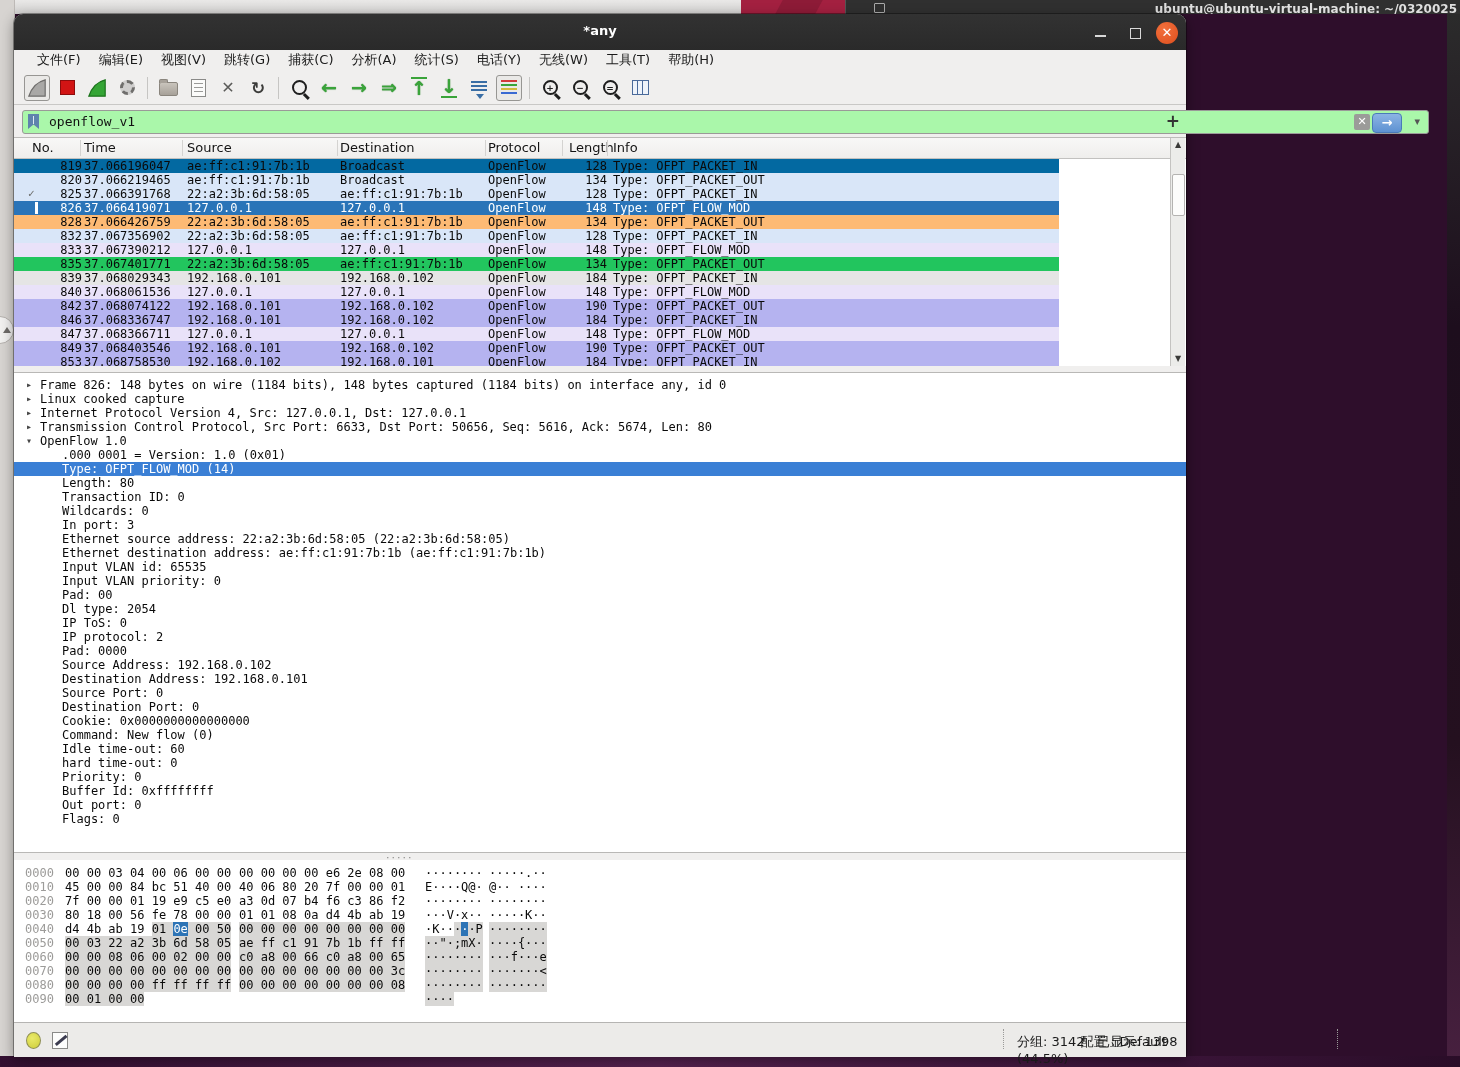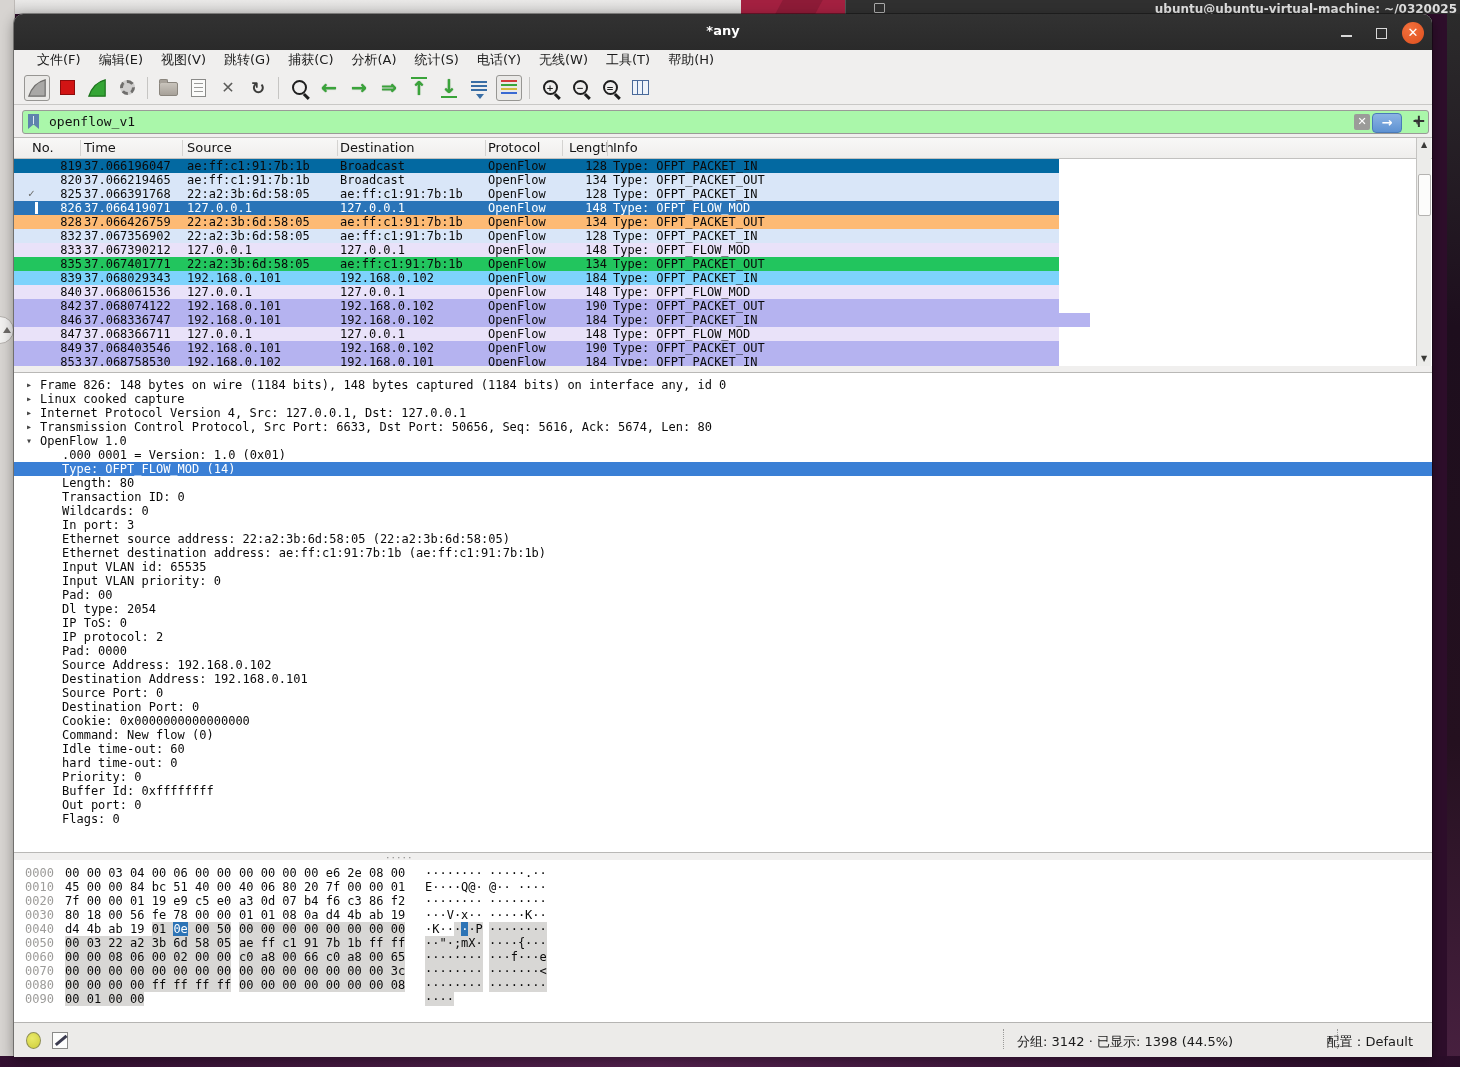--- a/index.html
+++ b/index.html
@@ -11,21 +11,21 @@
   .eject-tri{position:absolute;left:3px;top:327px;width:0;height:0;border-left:4px solid transparent;border-right:4px solid transparent;border-bottom:6px solid #6f6c69;}
   .strip-top-grey{position:absolute;left:0;top:0;width:741px;height:14px;background:linear-gradient(#e9e8e7,#d2d1d0);}
   .strip-top-red{position:absolute;left:741px;top:0;width:104px;height:14px;background:#a32040;overflow:hidden;}
   .strip-top-red:after{content:"";position:absolute;left:38px;top:-6px;width:40px;height:26px;background:#8d1b37;transform:skewX(-28deg);}
   .strip-top-dark{position:absolute;left:845px;top:0;width:615px;height:14px;background:#303030;border-left:1px solid #555;}
   .win-restore-icon{position:absolute;left:28px;top:3px;width:9px;height:8px;border:1px solid #aaa;border-radius:1px;}
   .bg-term-title{position:absolute;right:4px;top:2px;color:#dfdfdf;font-size:12px;font-weight:bold;white-space:nowrap;overflow:hidden;height:12px;}
   .band-bottom{position:absolute;left:0;top:1056px;width:1460px;height:11px;background:linear-gradient(90deg,#331031,#55224f 45%,#3a1438 80%,#2a0d28);}
   .sliver-right{position:absolute;left:1447px;top:14px;width:13px;height:1042px;background:linear-gradient(#2b2b2b,#1d0e1d 30%,#24101f 70%,#47203f);}
   
-  .win{position:absolute;left:14px;top:14px;width:1418px;height:1042px;background:#f0efee;
+  .win{position:absolute;left:14px;top:14px;width:1172px;height:1042px;background:#f0efee;
        border-radius:9px 9px 0 0;box-shadow:0 0 0 1px rgba(0,0,0,.35),0 4px 14px rgba(0,0,0,.4);}
   .titlebar{position:absolute;left:0;top:0;width:100%;height:36px;background:linear-gradient(#323232,#2a2a2a);border-radius:9px 9px 0 0;}
   .title{position:absolute;left:0;right:0;top:9px;text-align:center;color:#fff;font-size:13px;font-weight:600;}
   .tbtn{position:absolute;top:8px;width:22px;height:22px;}
   .btn-min{right:74px;}
   .btn-min i{position:absolute;left:5px;top:13px;width:11px;height:2px;background:#d8d8d8;}
   .btn-max{right:40px;}
   .btn-max i{position:absolute;left:6px;top:6px;width:9px;height:9px;border:1.5px solid #d8d8d8;}
   .btn-close{right:8px;border-radius:50%;background:radial-gradient(circle at 35% 30%,#f3703c,#dd4f1e);color:#fff;font-size:13px;line-height:22px;text-align:center;font-weight:bold;}
   
@@ -346,21 +346,21 @@
         </div>
         <div class="prow" style="top: 98px; background: #22c55e;">
           <span class="c-no">835</span>
           <span class="c-time">37.067401771</span>
           <span class="c-src">22:a2:3b:6d:58:05</span>
           <span class="c-dst">ae:ff:c1:91:7b:1b</span>
           <span class="c-proto">OpenFlow</span>
           <span class="c-len">134</span>
           <span class="c-info">Type: OFPT_PACKET_OUT</span>
         </div>
-        <div class="prow" style="top: 112px; background: #7dd3fc;">
+        <div class="prow" style="top: 112px; background: #e5e5e5;">
           <span class="c-no">839</span>
           <span class="c-time">37.068029343</span>
           <span class="c-src">192.168.0.101</span>
           <span class="c-dst">192.168.0.102</span>
           <span class="c-proto">OpenFlow</span>
           <span class="c-len">184</span>
           <span class="c-info">Type: OFPT_PACKET_IN</span>
         </div>
         <div class="prow" style="top: 126px; background: rgb(233, 226, 249);">
           <span class="c-no">840</span>
@@ -373,21 +373,21 @@
         </div>
         <div class="prow" style="top: 140px; background: rgb(181, 179, 240);">
           <span class="c-no">842</span>
           <span class="c-time">37.068074122</span>
           <span class="c-src">192.168.0.101</span>
           <span class="c-dst">192.168.0.102</span>
           <span class="c-proto">OpenFlow</span>
           <span class="c-len">190</span>
           <span class="c-info">Type: OFPT_PACKET_OUT</span>
         </div>
-        <div class="prow" style="top: 154px; background: rgb(181, 179, 240); padding-left: 31px;">
+        <div class="prow" style="top: 154px; background: rgb(181, 179, 240);">
           <span class="c-no">846</span>
           <span class="c-time">37.068336747</span>
           <span class="c-src">192.168.0.101</span>
           <span class="c-dst">192.168.0.102</span>
           <span class="c-proto">OpenFlow</span>
           <span class="c-len">184</span>
           <span class="c-info">Type: OFPT_PACKET_IN</span>
         </div>
         <div class="prow" style="top: 168px; background: rgb(233, 226, 249);">
           <span class="c-no">847</span>

